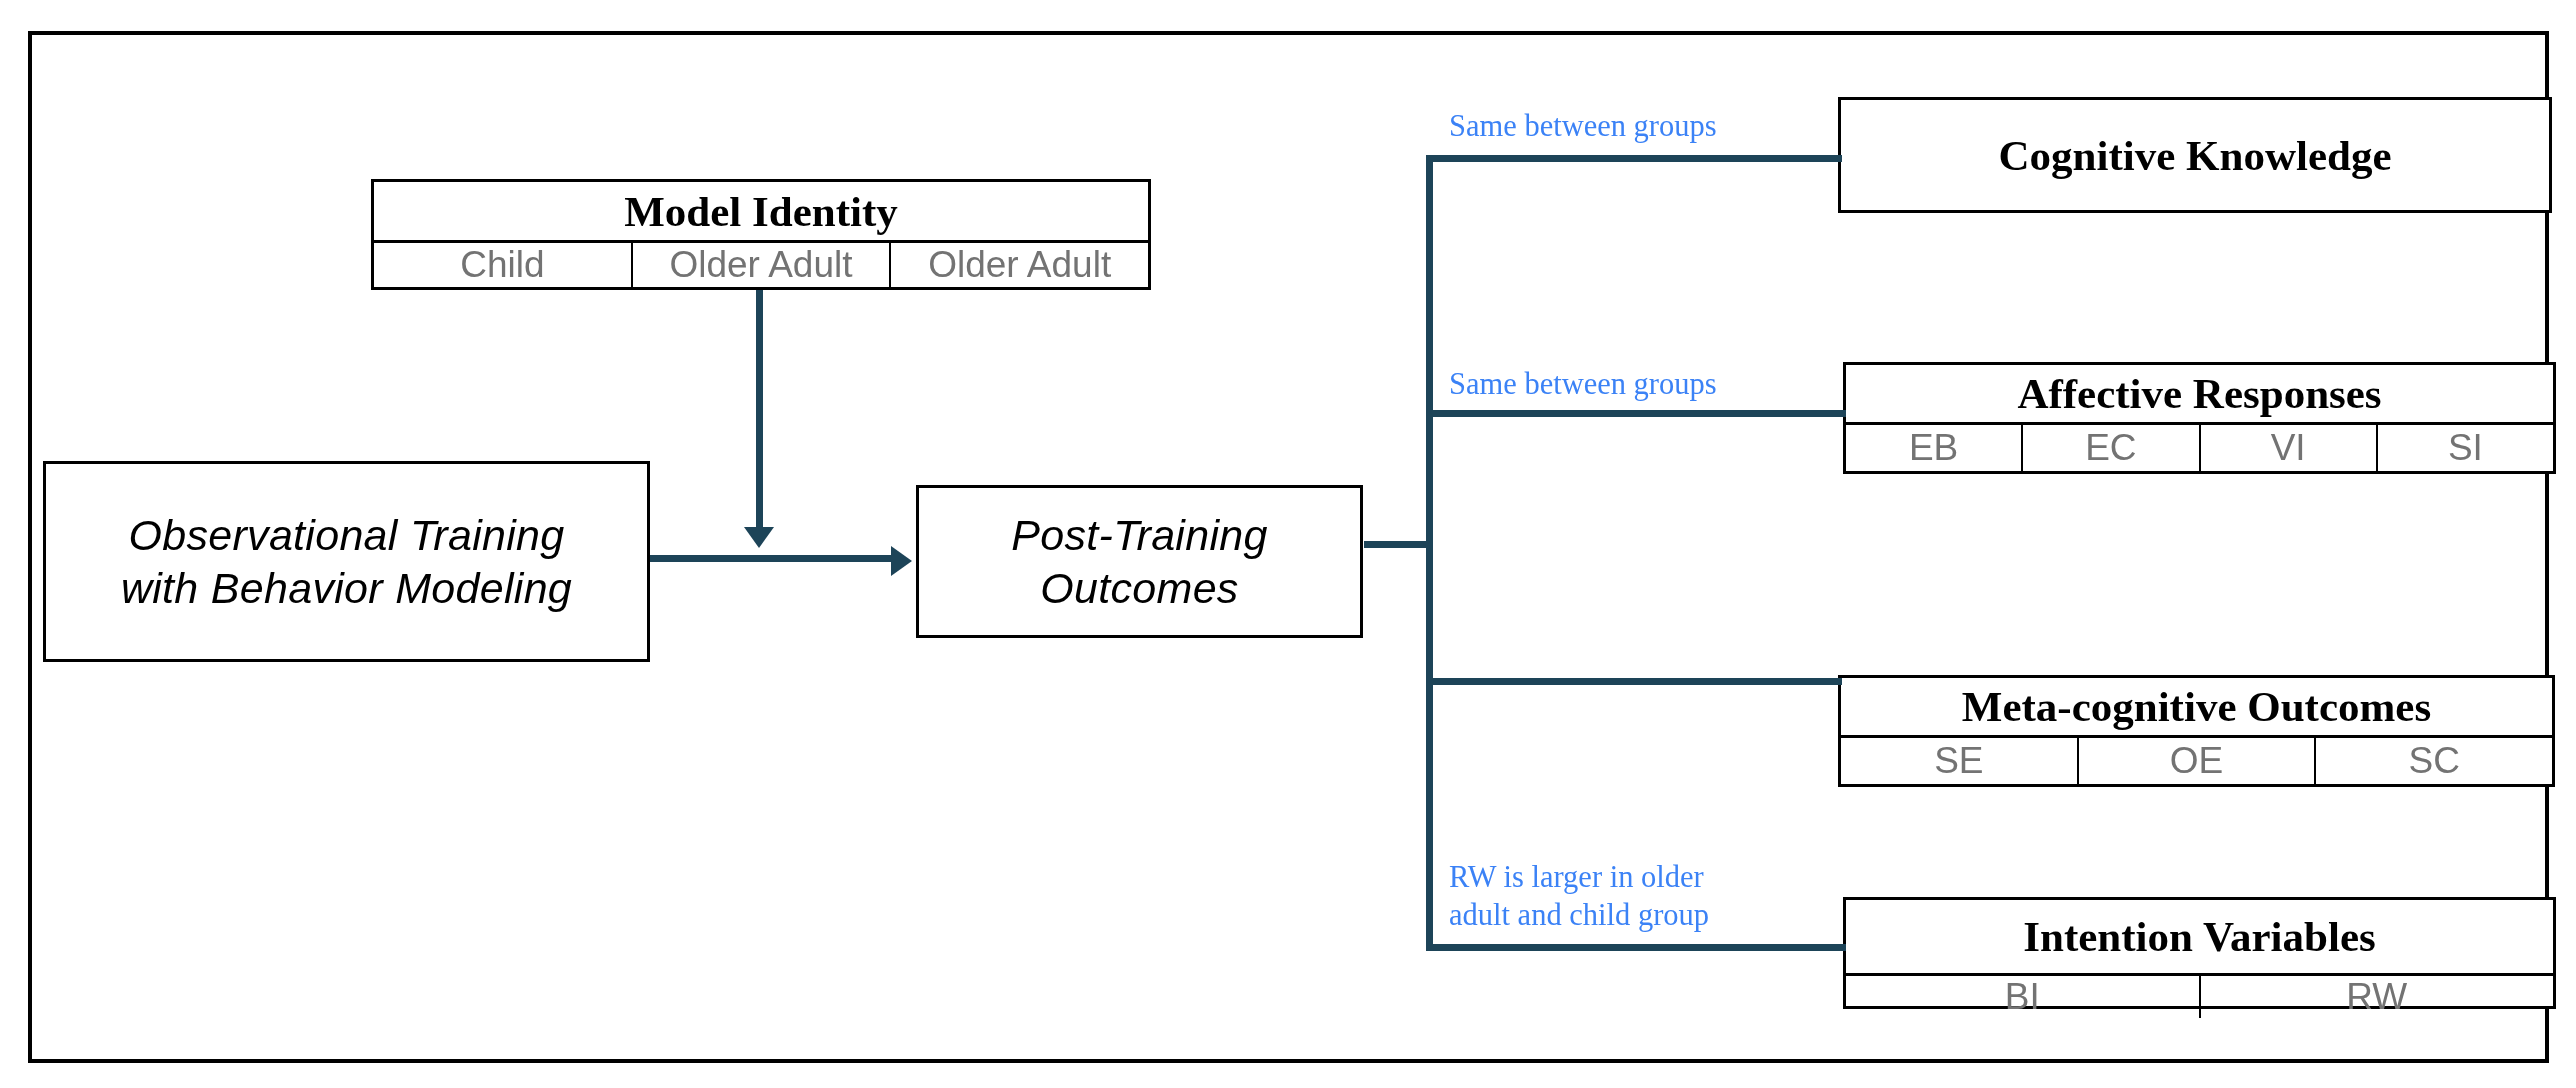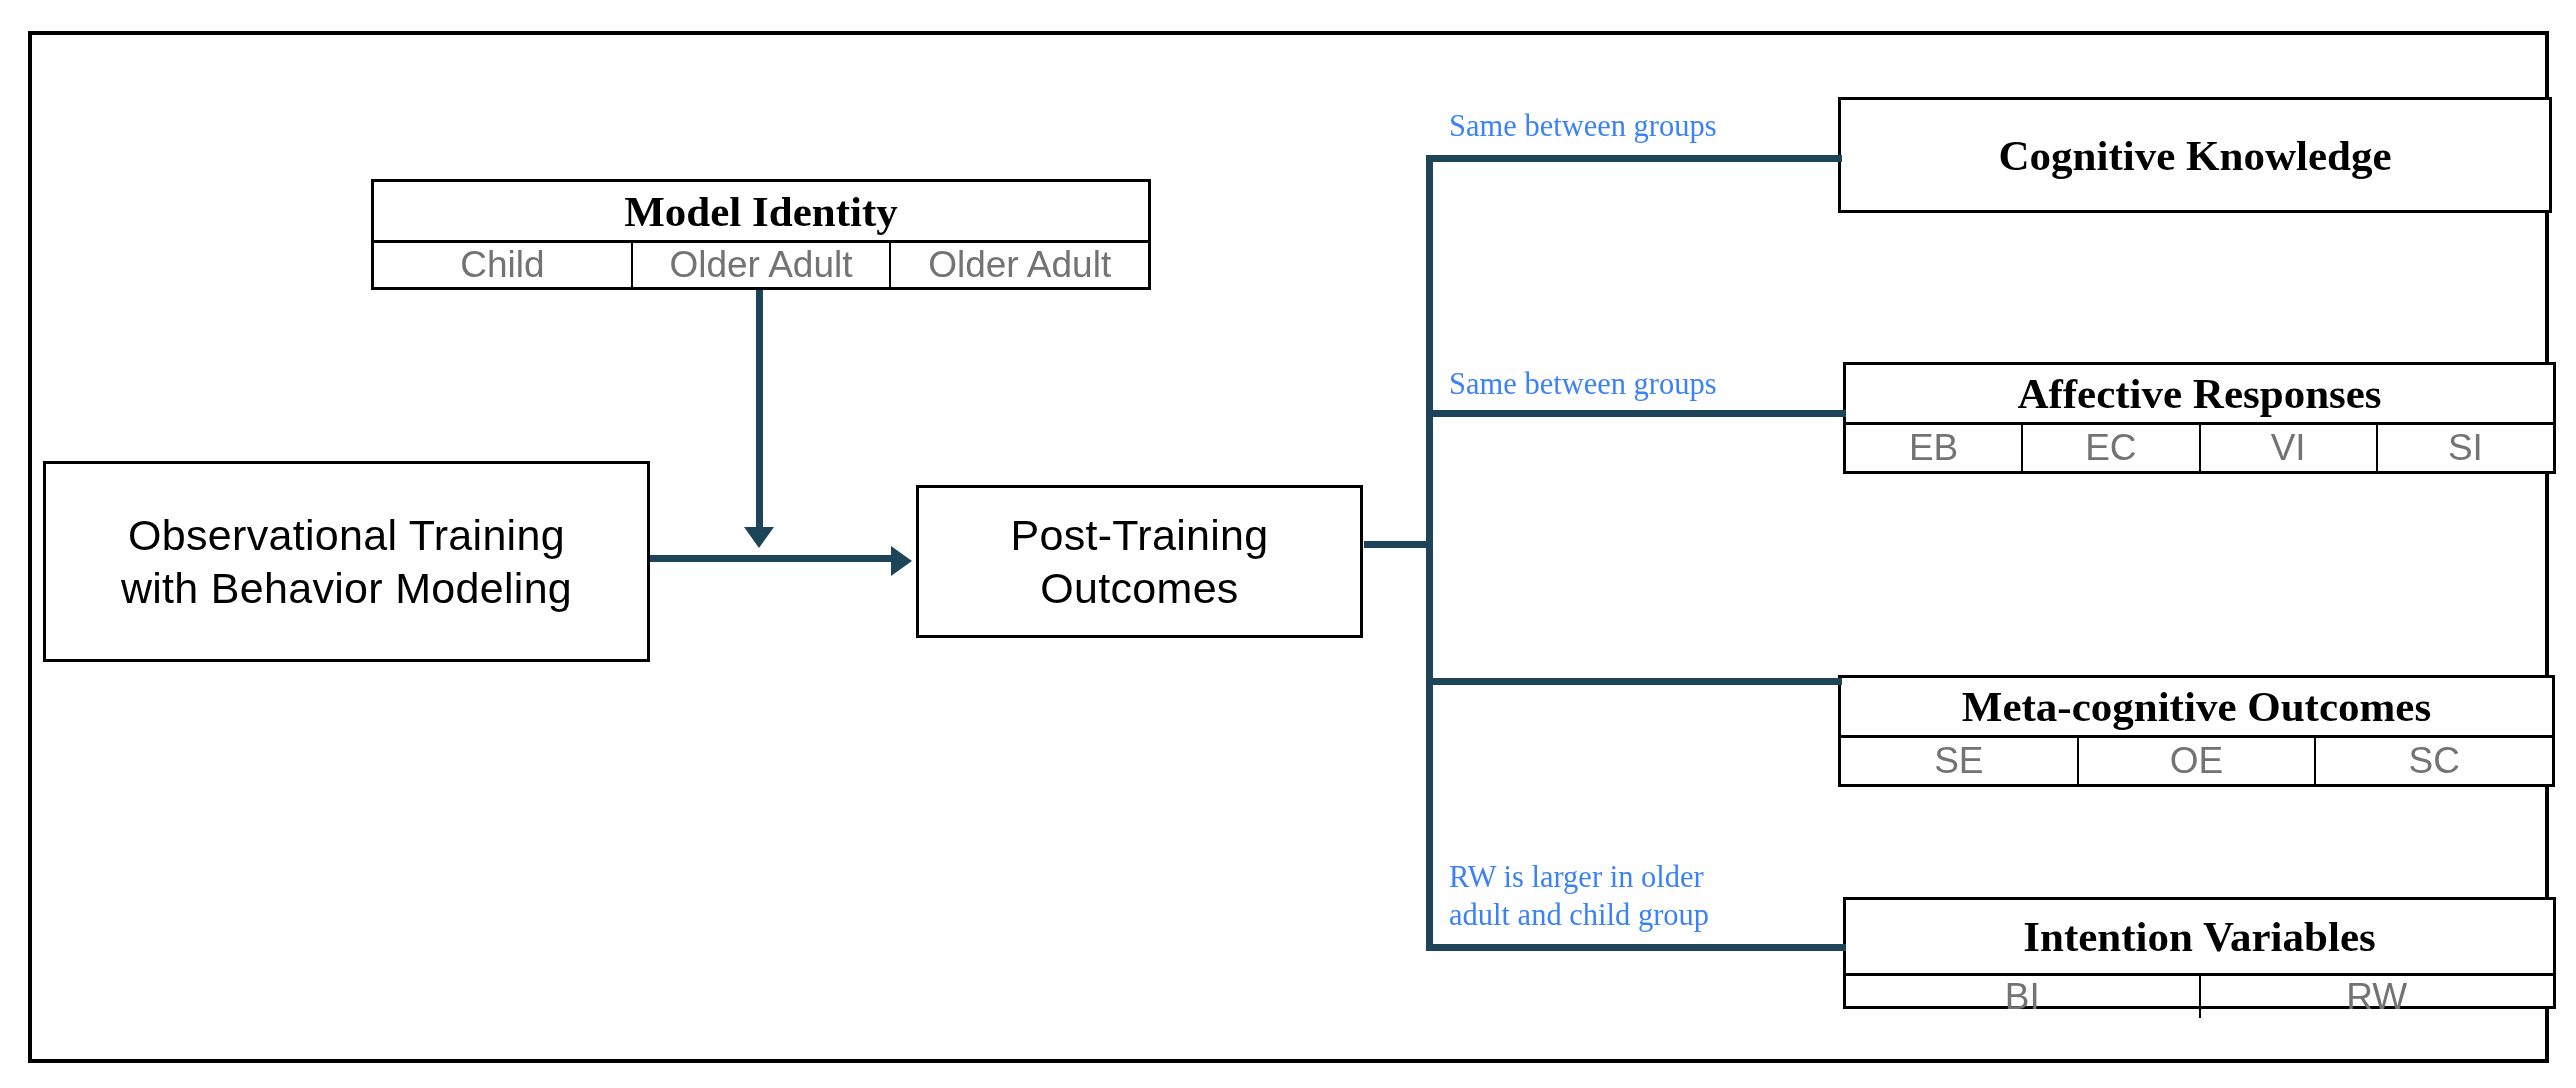--- a/index.html
+++ b/index.html
@@ -37,20 +37,21 @@
     align-items: center;
     justify-content: center;
     text-align: center;
   }
   .plain-box {
     font-family: "Liberation Sans", sans-serif;
     font-size: 43px;
     color: #000000;
     line-height: 1.22;
     letter-spacing: 0.3px;
+    font-style: italic;
   }
   
   .tbl {
     position: absolute;
     box-sizing: border-box;
     border: 3.5px solid #000000;
     background: #ffffff;
     display: flex;
     flex-direction: column;
   }

